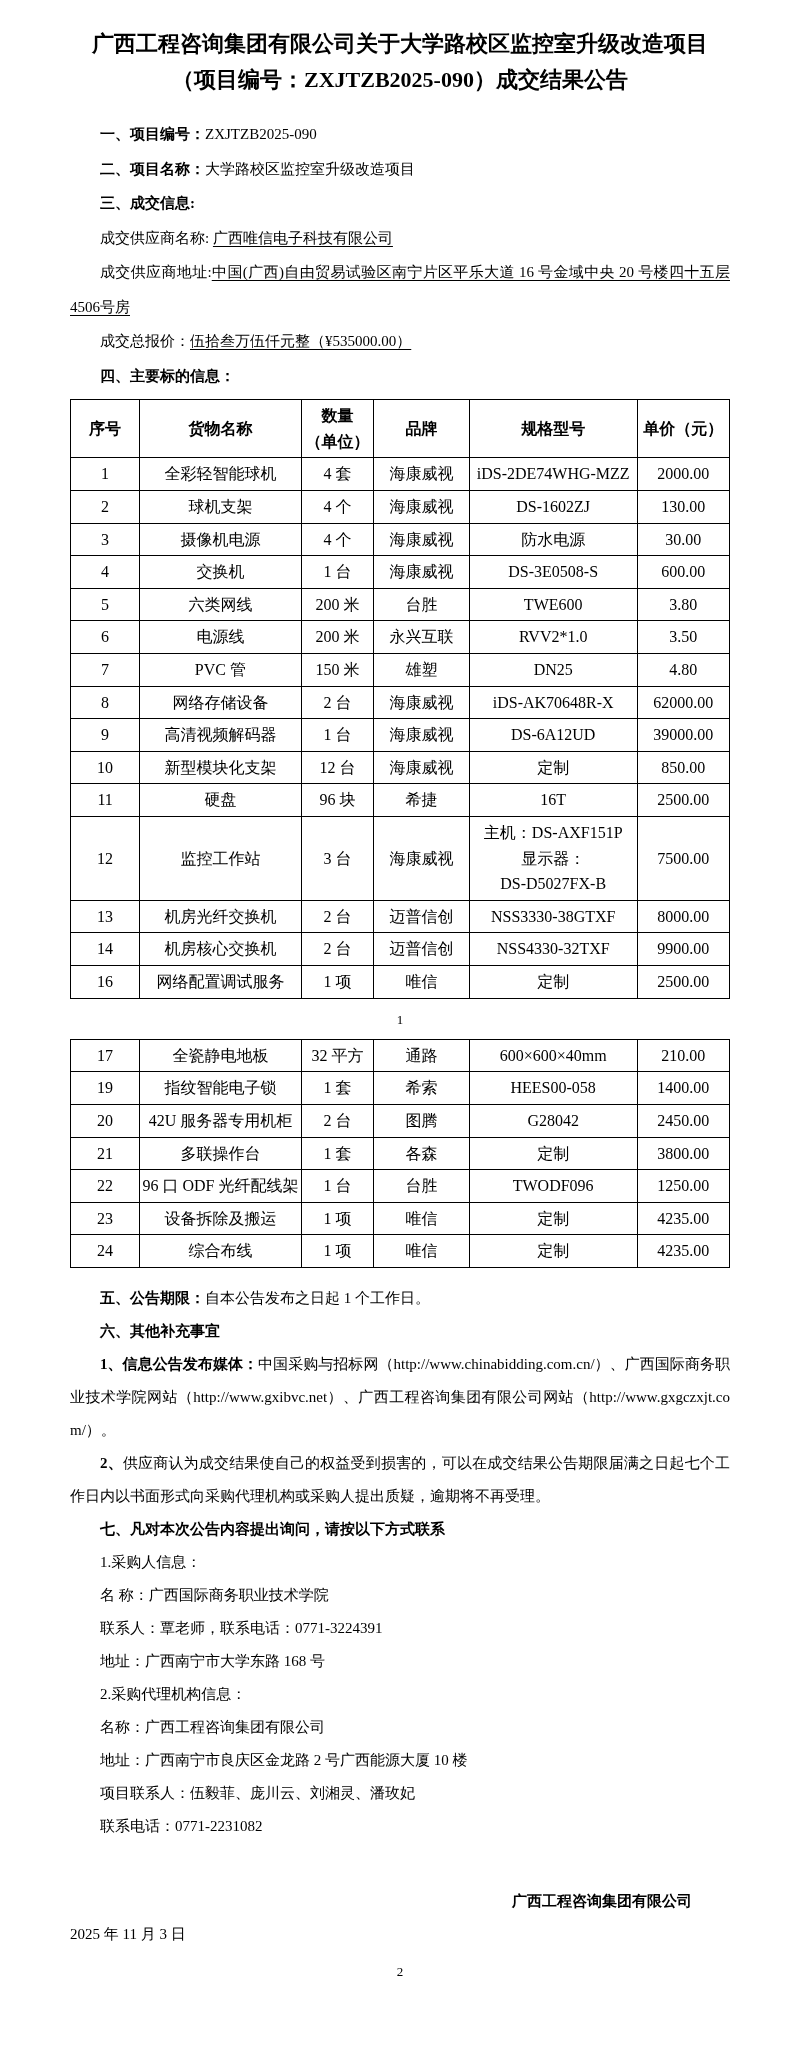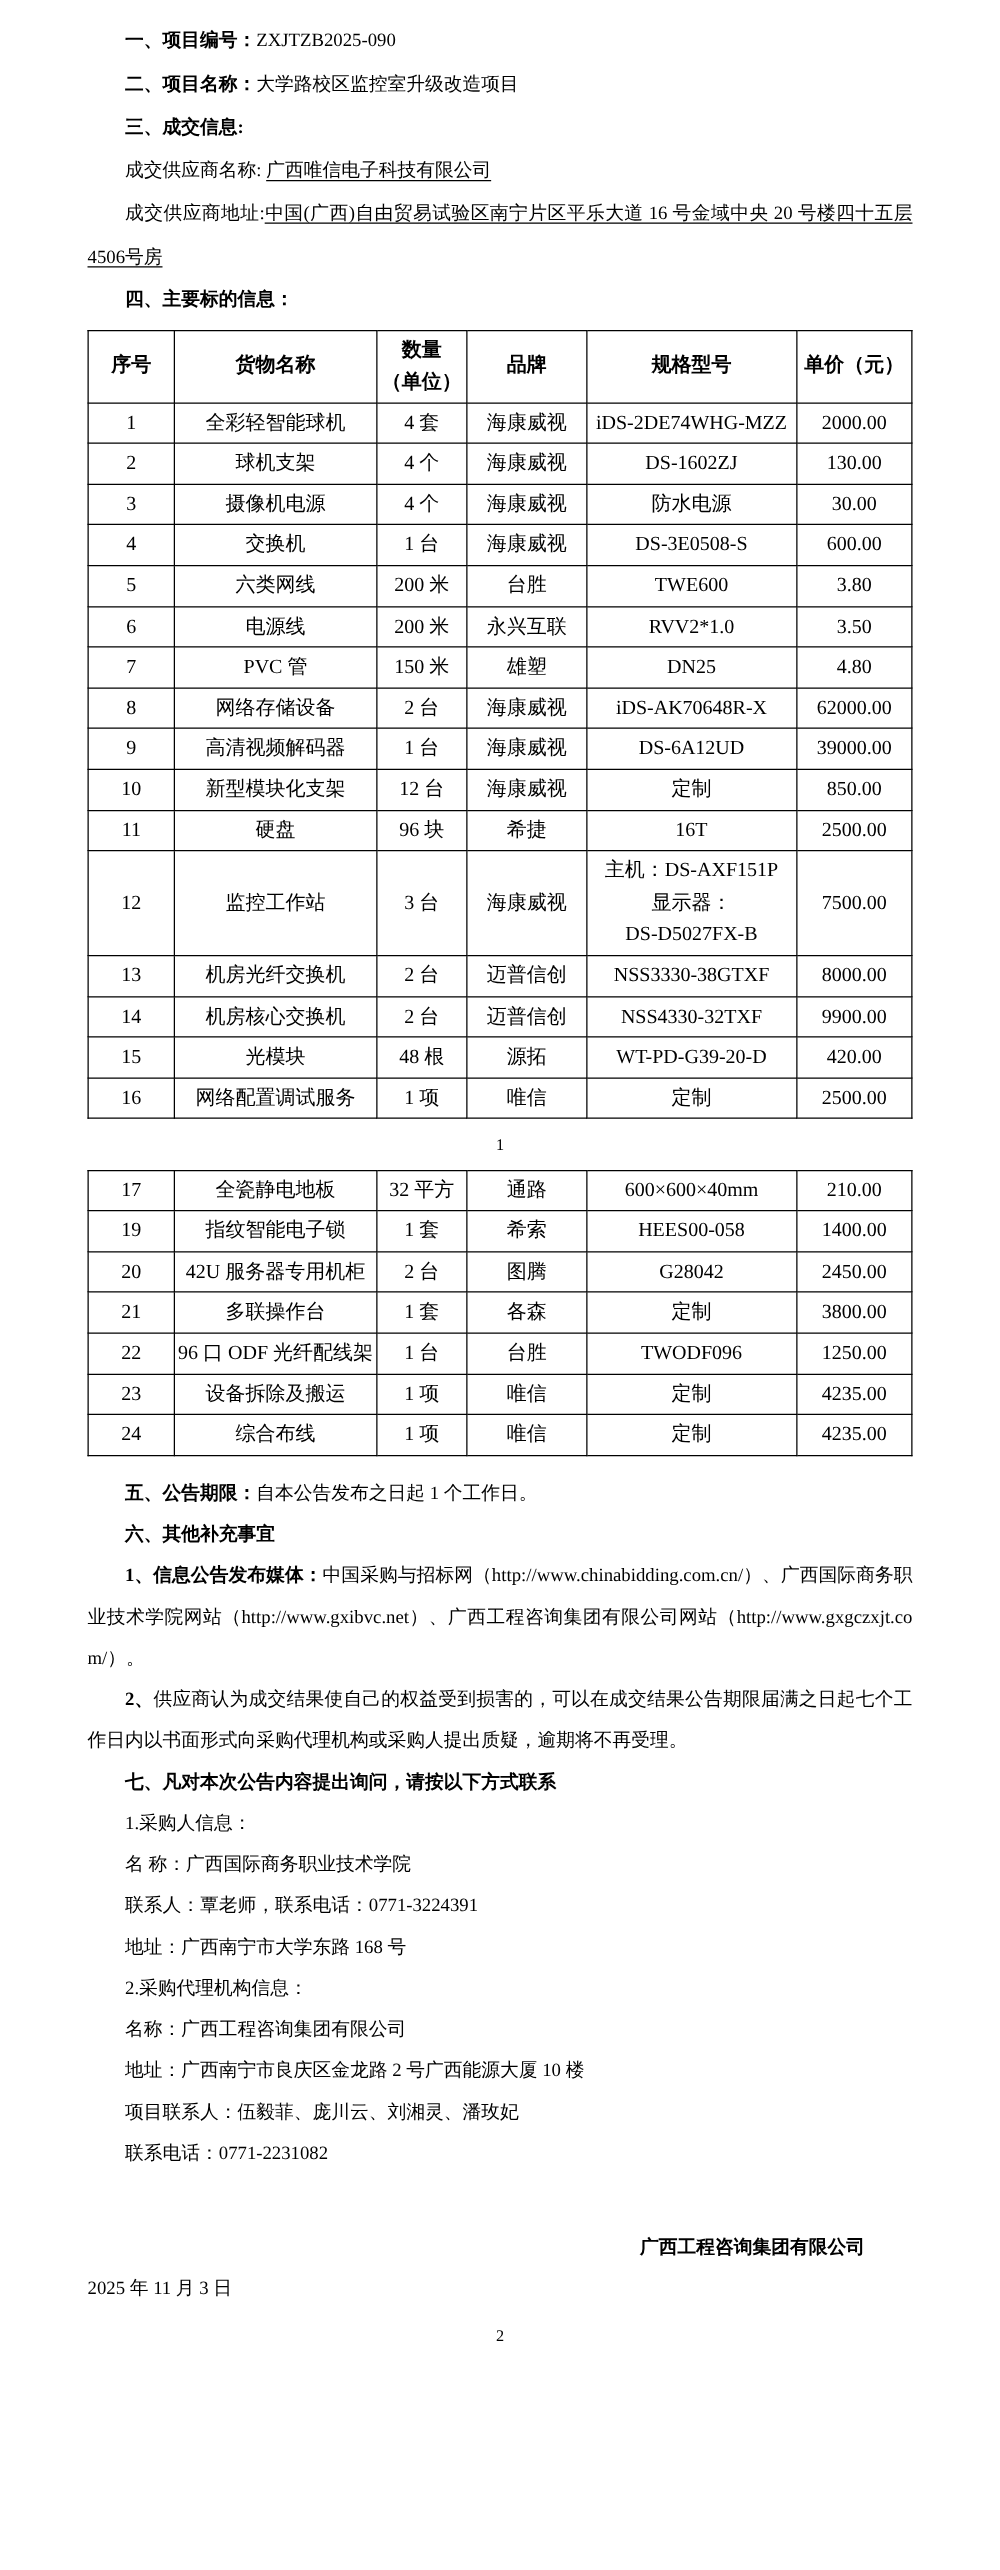--- a/index.html
+++ b/index.html
@@ -40,31 +40,33 @@
   .pagenum { text-align: center; font-size: 13px; margin: 12px 0 6px 0; line-height: 1.4; }
 
   .sign-company { font-size: 15px; line-height: 2.2; text-align: right; padding-right: 38px; margin: 0; margin-top: 42px; font-weight: bold; }
   .sign-date    { font-size: 15px; line-height: 2.2; padding-right: 86px; margin: 0; }
 </style>
 </head>
 <body>
 
 <div class="doc">
 
+  <h1 class="title">广西工程咨询集团有限公司关于大学路校区监控室升级改造项目（项目编号：ZXJTZB2025-090）成交结果公告</h1>
 
   <p class="para"><span class="b">一、项目编号：</span><span>ZXJTZB2025-090</span></p>
 
   <p class="para"><span class="b">二、项目名称：</span><span>大学路校区监控室升级改造项目</span></p>
 
   <p class="para"><span class="b">三、成交信息:</span></p>
 
   <p class="para"><span>成交供应商名称: </span><span class="u">广西唯信电子科技有限公司</span></p>
 
   <p class="para"><span>成交供应商地址:</span><span class="u">中国(广西)自由贸易试验区南宁片区平乐大道 16 号金域中央 20 号楼四十五层 4506号房</span></p>
 
+  <p class="para"><span>成交总报价：</span><span class="u">伍拾叁万伍仟元整（¥535000.00）</span></p>
 
   <p class="para"><span class="b">四、主要标的信息：</span></p>
 
   <table id="table1">
     <colgroup>
       <col style="width:10.5%">
         <col style="width:24.5%">
         <col style="width:11%">
       <col style="width:14.5%">
         <col style="width:25.5%">
@@ -190,28 +192,20 @@
         </tr>
         <tr>
           <td>14</td>
           <td>机房核心交换机</td>
           <td>2 台</td>
           <td>迈普信创</td>
           <td>NSS4330-32TXF</td>
           <td>9900.00</td>
         </tr>
         <tr>
-          <td>15</td>
-          <td>光模块</td>
-          <td>48 根</td>
-          <td>源拓</td>
-          <td>WT-PD-G39-20-D</td>
-          <td>420.00</td>
-        </tr>
-        <tr>
           <td>16</td>
           <td>网络配置调试服务</td>
           <td>1 项</td>
           <td>唯信</td>
           <td>定制</td>
           <td>2500.00</td>
         </tr>
       </tbody>
   </table>
 

